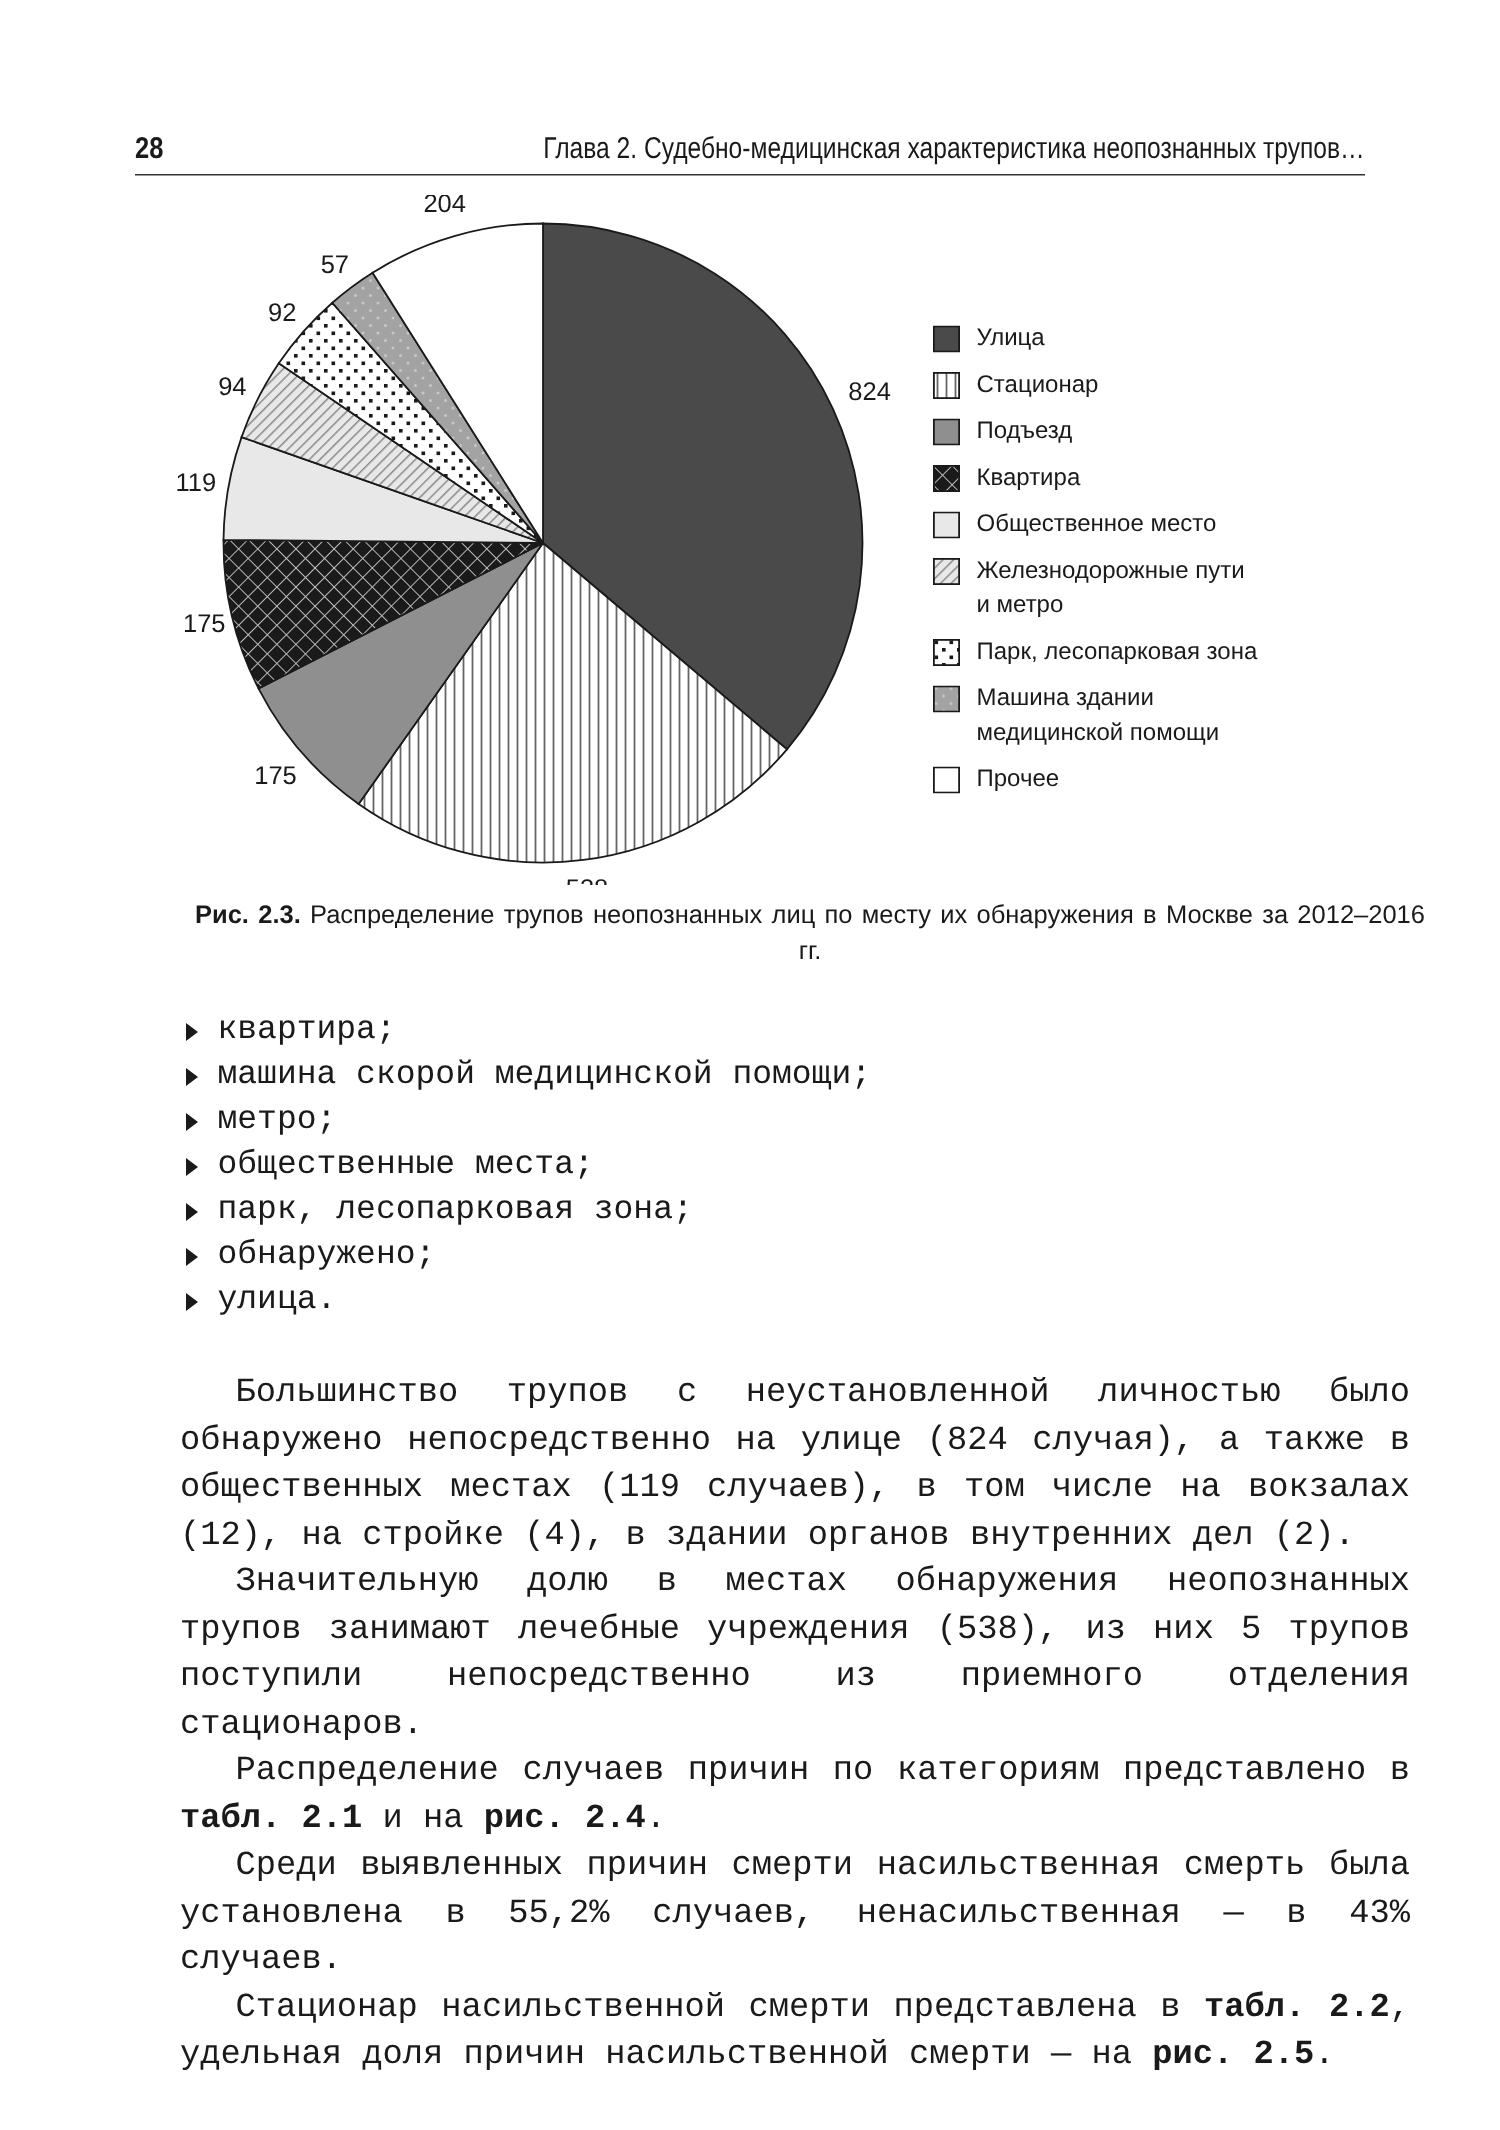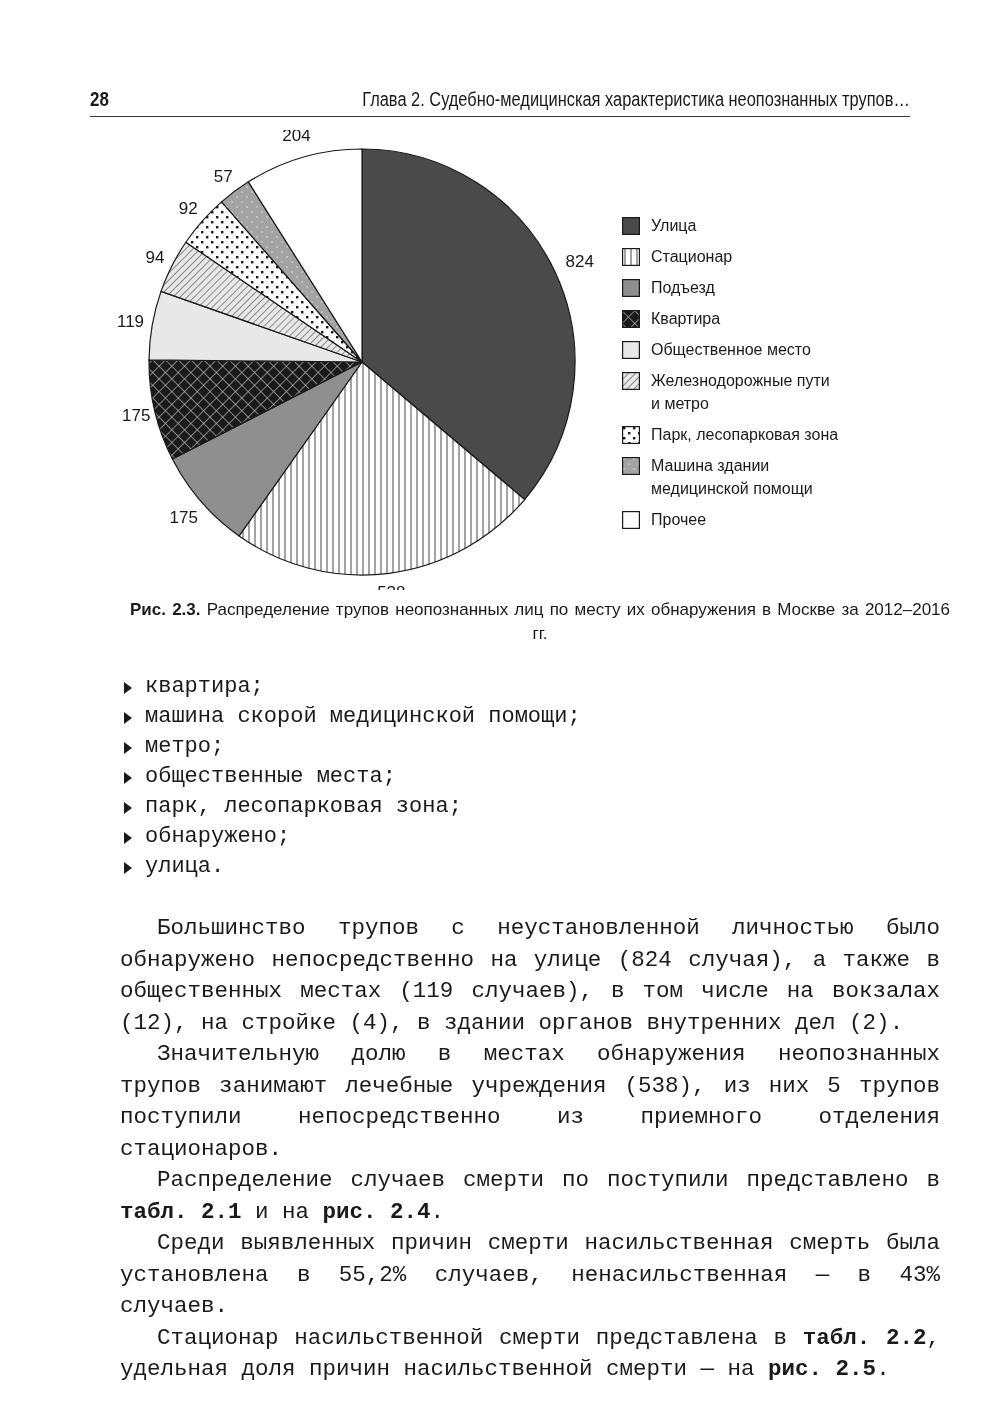--- a/index.html
+++ b/index.html
@@ -150,16 +150,16 @@
     <li><span class="bullet-icon"></span><span>метро;</span></li>
     <li><span class="bullet-icon"></span><span>общественные места;</span></li>
     <li><span class="bullet-icon"></span><span>парк, лесопарковая зона;</span></li>
     <li><span class="bullet-icon"></span><span>обнаружено;</span></li>
     <li><span class="bullet-icon"></span><span>улица.</span></li>
   </ul>
 
 <div class="body-text">
   <p class="para">Большинство трупов с неустановленной личностью было обнаружено непосредственно на улице (824 случая), а также в общественных местах (119 случаев), в том числе на вокзалах (12), на стройке (4), в здании органов внутренних дел (2).</p>
   <p class="para">Значительную долю в местах обнаружения неопознанных трупов занимают лечебные учреждения (538), из них 5 трупов поступили непосредственно из приемного отделения стационаров.</p>
-  <p class="para"><span>Распределение случаев смерти по поступили представлено в </span><b>табл. 2.1</b><span> и на </span><b>рис. 2.4</b><span>.</span></p>
+  <p class="para"><span>Распределение случаев причин по категориям представлено в </span><b>табл. 2.1</b><span> и на </span><b>рис. 2.4</b><span>.</span></p>
   <p class="para">Среди выявленных причин смерти насильственная смерть была установлена в 55,2% случаев, ненасильственная — в 43% случаев.</p>
   <p class="para"><span>Стационар насильственной смерти представлена в </span><b>табл. 2.2</b><span>, удельная доля причин насильственной смерти — на </span><b>рис. 2.5</b><span>.</span></p>
 </div>
 
 </body></html>

